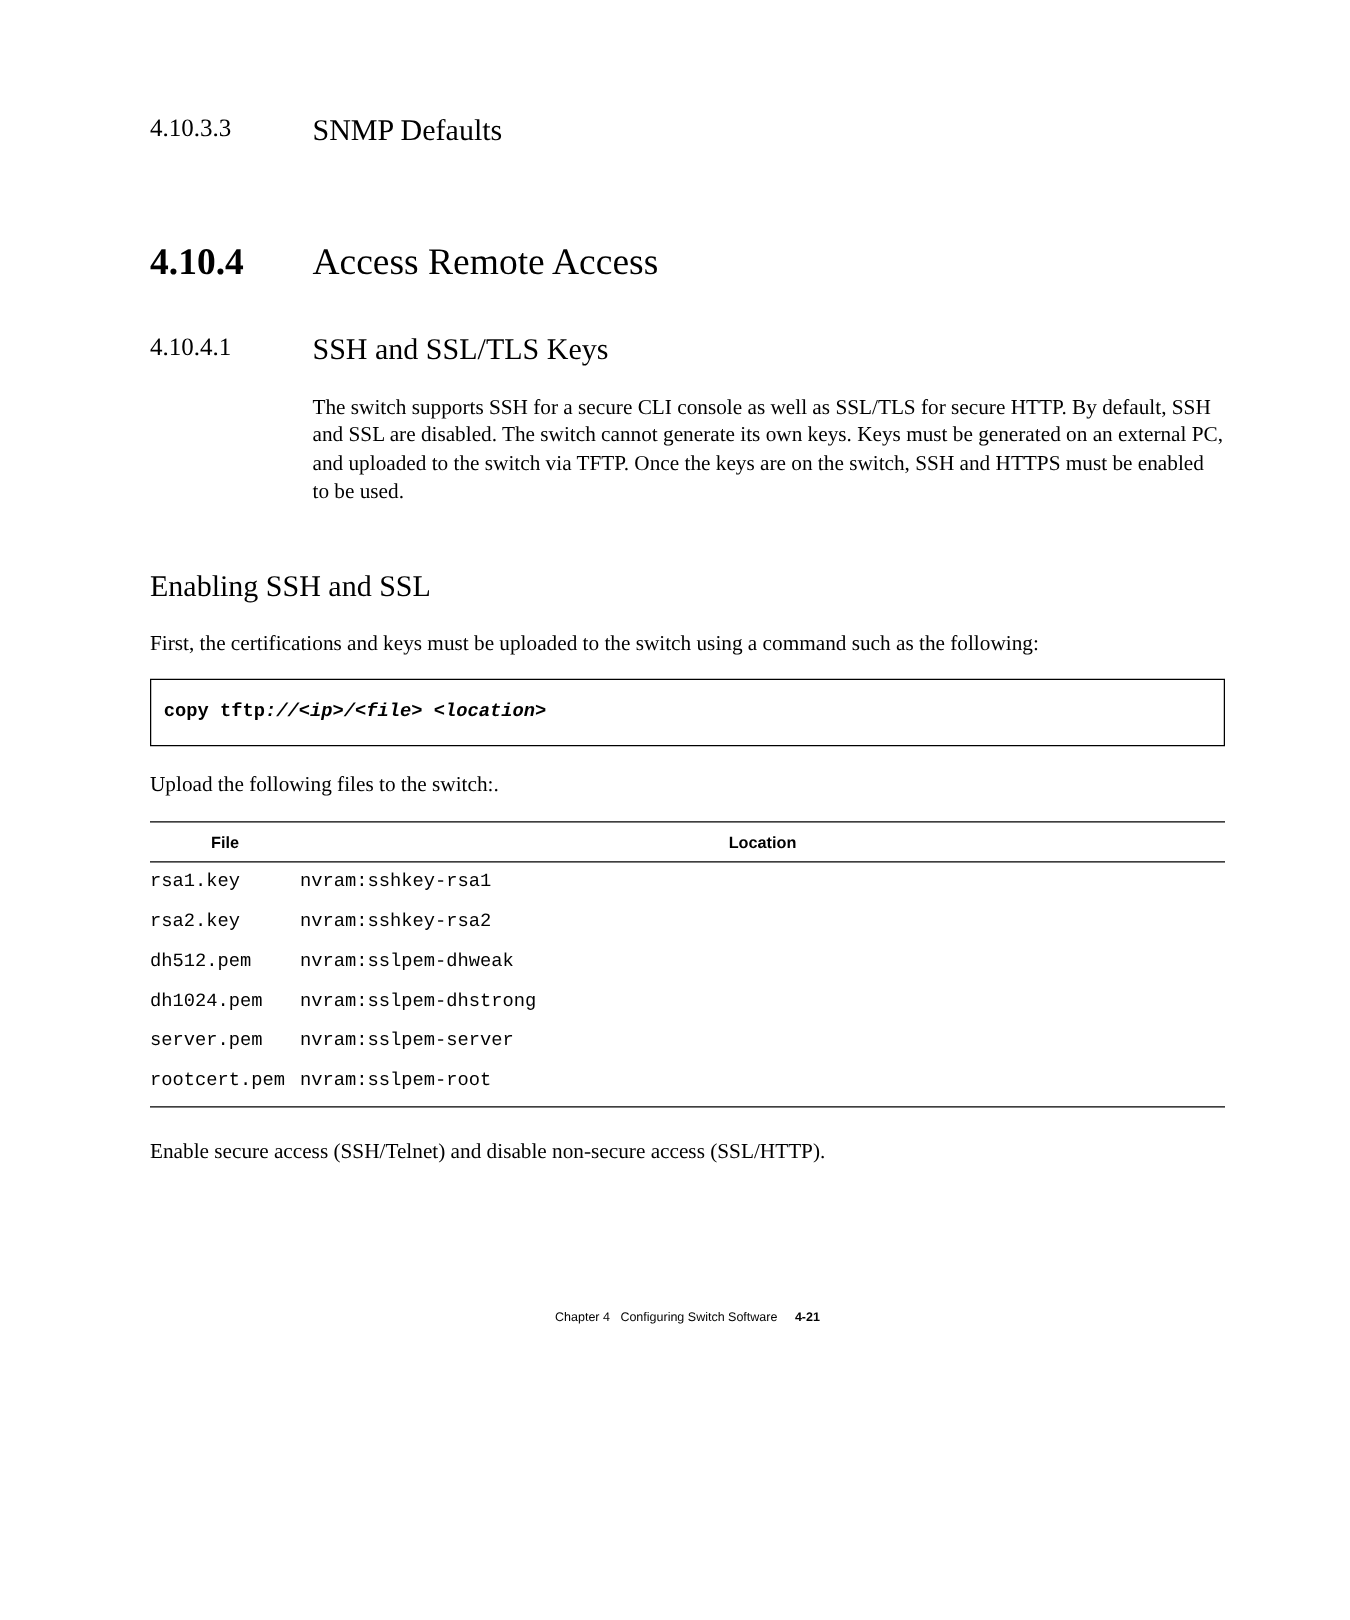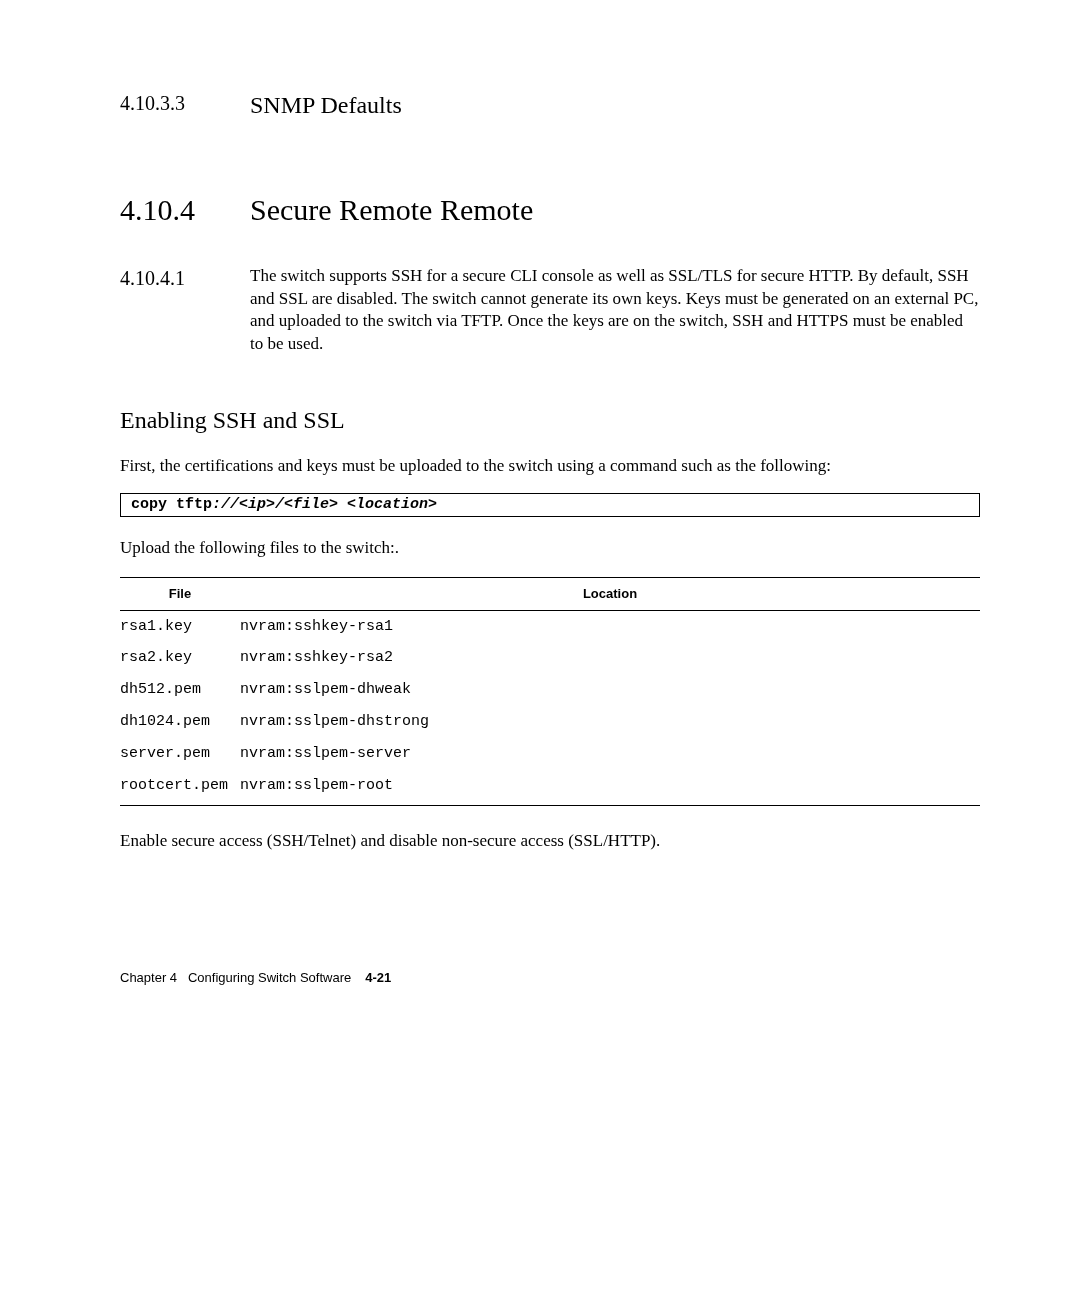--- a/index.html
+++ b/index.html
@@ -25,28 +25,28 @@
   h2 {
     font-weight: normal;
     font-size: 24px;
     margin: 0 0 18px 0;
   }
   h1 {
     font-weight: normal;
     font-size: 30px;
     margin: 0 0 26px 0;
   }
-  .h1num { font-size: 30px; font-weight: normal; }
+  .h1num { font-size: 30px; font-weight: bold; }
   .h2num { font-size: 20px; font-weight: normal; }
   p { margin: 0 0 16px 0; }
   .mono { font-family: "Courier New", monospace; font-size: 16px; }
   .bold { font-weight: bold; }
   .cmdbox {
     border: 1px solid #000;
-    padding: 1px 10px;
+    padding: 16px 10px;
     font-family: "Courier New", monospace;
     font-weight: bold;
     font-size: 15px;
     margin: 4px 0 20px 0;
   }
   .cmdbox .ital { font-style: italic; }
   table {
     border-collapse: collapse;
     width: 100%;
     margin: 18px 0 24px 0;
@@ -63,50 +63,51 @@
   }
   tbody td {
     font-family: "Courier New", monospace;
     padding: 6px 0;
   }
   tbody tr:last-child td { border-bottom: 1px solid #000; padding-bottom: 10px;}
   td.col1 { width: 120px; }
   .footer {
     position: relative;
     margin-top: 100px;
-    text-align: left;
+    text-align: center;
     font-family: Arial, Helvetica, sans-serif;
-    font-size: 13px;
+    font-size: 10px;
   }
   .footer .pnum { font-weight: bold; margin-left: 14px;}
   .gap-lg { height: 40px; }
   .gap-md { height: 24px; }
 </style>
 </head>
 <body>
 
 <div class="section">
   <div class="secnum"><span class="h2num">4.10.3.3</span></div>
   <div class="content">
     <h2>SNMP Defaults</h2>
   </div>
 </div>
 
 <div class="gap-lg"></div>
 
 <div class="section">
   <div class="secnum"><span class="h1num">4.10.4</span></div>
   <div class="content">
-    <h1>Secure Remote Remote</h1>
+    <h1>Access Remote Access</h1>
   </div>
 </div>
 
 <div class="section">
   <div class="secnum"><span class="h2num">4.10.4.1</span></div>
   <div class="content">
+    <h2>SSH and SSL/TLS Keys</h2>
     <p>The switch supports SSH for a secure CLI console as well as SSL/TLS for secure HTTP. By default, SSH and SSL are disabled. The switch cannot generate its own keys.  Keys must be generated on an external PC, and uploaded to the switch via TFTP. Once the keys are on the switch, SSH and HTTPS must be enabled to be used.</p>
   </div>
 </div>
 
 <div class="gap-md"></div>
 
 <div class="section">
   <div class="content">
     <h2>Enabling SSH and SSL</h2>
     <p>First, the certifications and keys must be uploaded to the switch using a command such as the following:</p>

